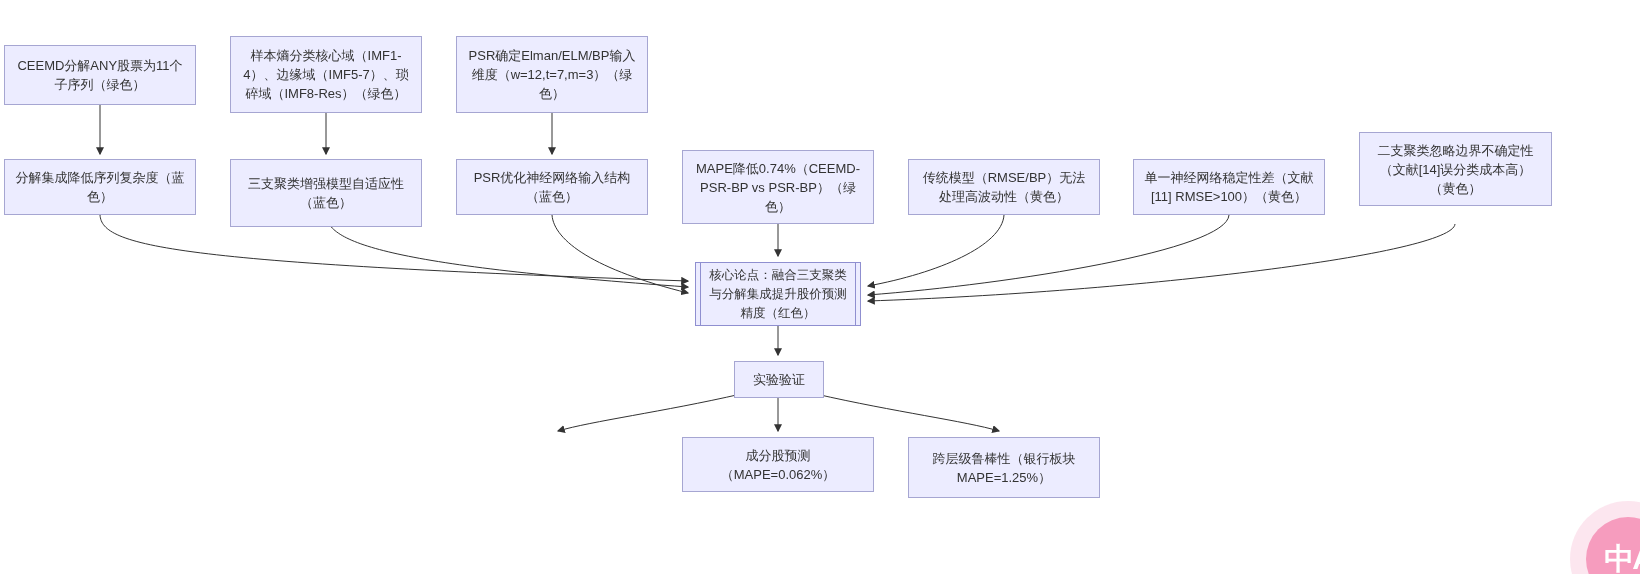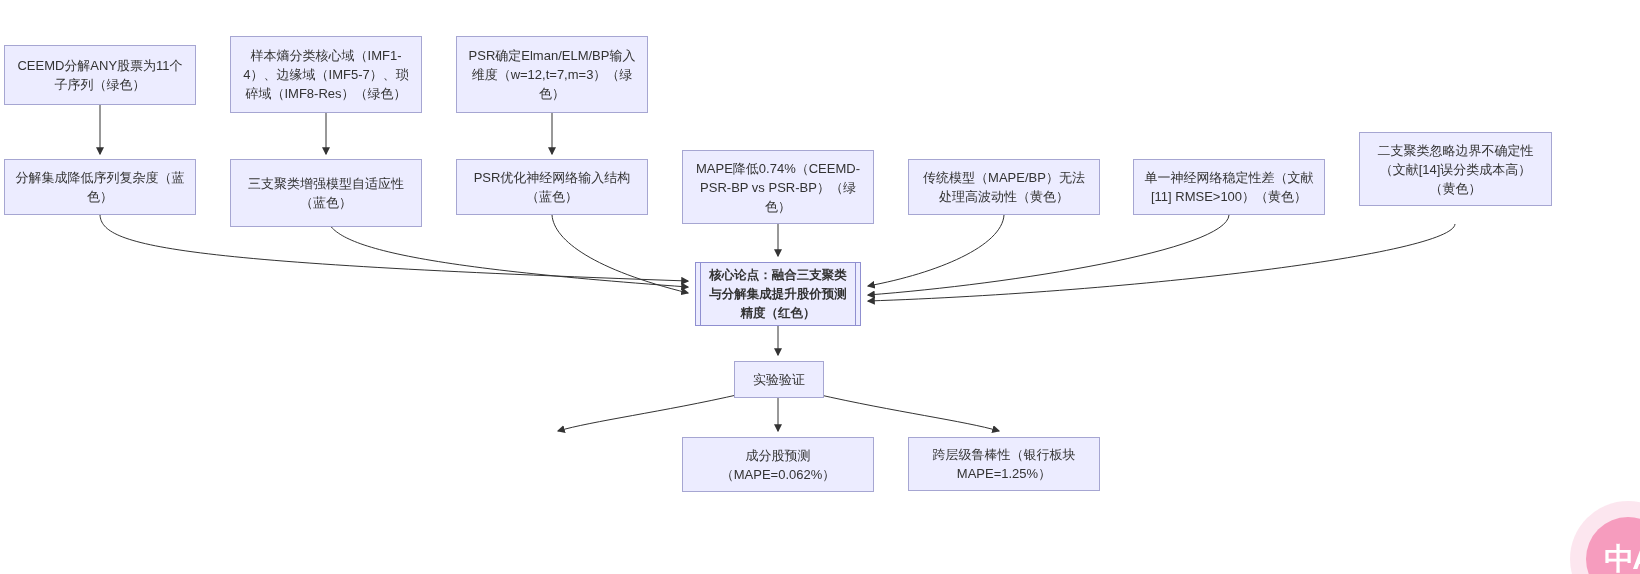--- a/index.html
+++ b/index.html
@@ -18,21 +18,20 @@
     box-sizing:border-box;
     display:flex;align-items:center;justify-content:center;
     text-align:center;
     font-size:13px;line-height:19px;
     padding:4px 10px;
     color:#333333;
   }
   .node.core{
     border:1px solid #8f8fd0;
     font-size:12.5px;
-    font-weight:bold;
   }
   .node.core::before,.node.core::after{
     content:"";position:absolute;top:0;bottom:0;width:1px;background:#8f8fd0;
   }
   .node.core::before{left:4px;}
   .node.core::after{right:4px;}
   .translate-halo{
     position:absolute;width:116px;height:116px;border-radius:50%;
     background:#fbd9e7;opacity:.65;
     left:1570px;top:501px;
@@ -86,33 +85,33 @@
   <div class="node" style="left:456px;top:36px;width:192px;height:77px">PSR确定Elman/ELM/BP输入维度（w=12,t=7,m=3）（绿色）</div>
 
   <div class="node" style="left:4px;top:159px;width:192px;height:56px">分解集成降低序列复杂度（蓝色）</div>
 
   <div class="node" style="left:230px;top:159px;width:192px;height:68px">三支聚类增强模型自适应性（蓝色）</div>
 
   <div class="node" style="left:456px;top:159px;width:192px;height:56px">PSR优化神经网络输入结构（蓝色）</div>
 
   <div class="node" style="left:682px;top:150px;width:192px;height:74px">MAPE降低0.74%（CEEMD-PSR-BP vs PSR-BP）（绿色）</div>
 
-  <div class="node" style="left:908px;top:159px;width:192px;height:56px">传统模型（MAPE/BP）无法处理高波动性（黄色）</div>
+  <div class="node" style="left:908px;top:159px;width:192px;height:56px">传统模型（RMSE/BP）无法处理高波动性（黄色）</div>
 
   <div class="node" style="left:1133px;top:159px;width:192px;height:56px">单一神经网络稳定性差（文献[11] RMSE&gt;100）（黄色）</div>
 
   <div class="node" style="left:1359px;top:132px;width:193px;height:74px">二支聚类忽略边界不确定性（文献[14]误分类成本高）（黄色）</div>
 
   <div class="node core" style="left:695px;top:262px;width:166px;height:64px">核心论点：融合三支聚类与分解集成提升股价预测精度（红色）</div>
 
   <div class="node" style="left:734px;top:361px;width:90px;height:37px">实验验证</div>
 
 
   <div class="node" style="left:682px;top:437px;width:192px;height:55px">成分股预测（MAPE=0.062%）</div>
 
-  <div class="node" style="left:908px;top:437px;width:192px;height:54px">跨层级鲁棒性（银行板块 MAPE=1.25%）</div>
+  <div class="node" style="left:908px;top:437px;width:192px;height:61px">跨层级鲁棒性（银行板块 MAPE=1.25%）</div>
 
   <div class="translate-halo"></div>
   <div class="translate-btn">
     <span>中A</span>
   </div>
 
 </div>
 
 </body></html>

